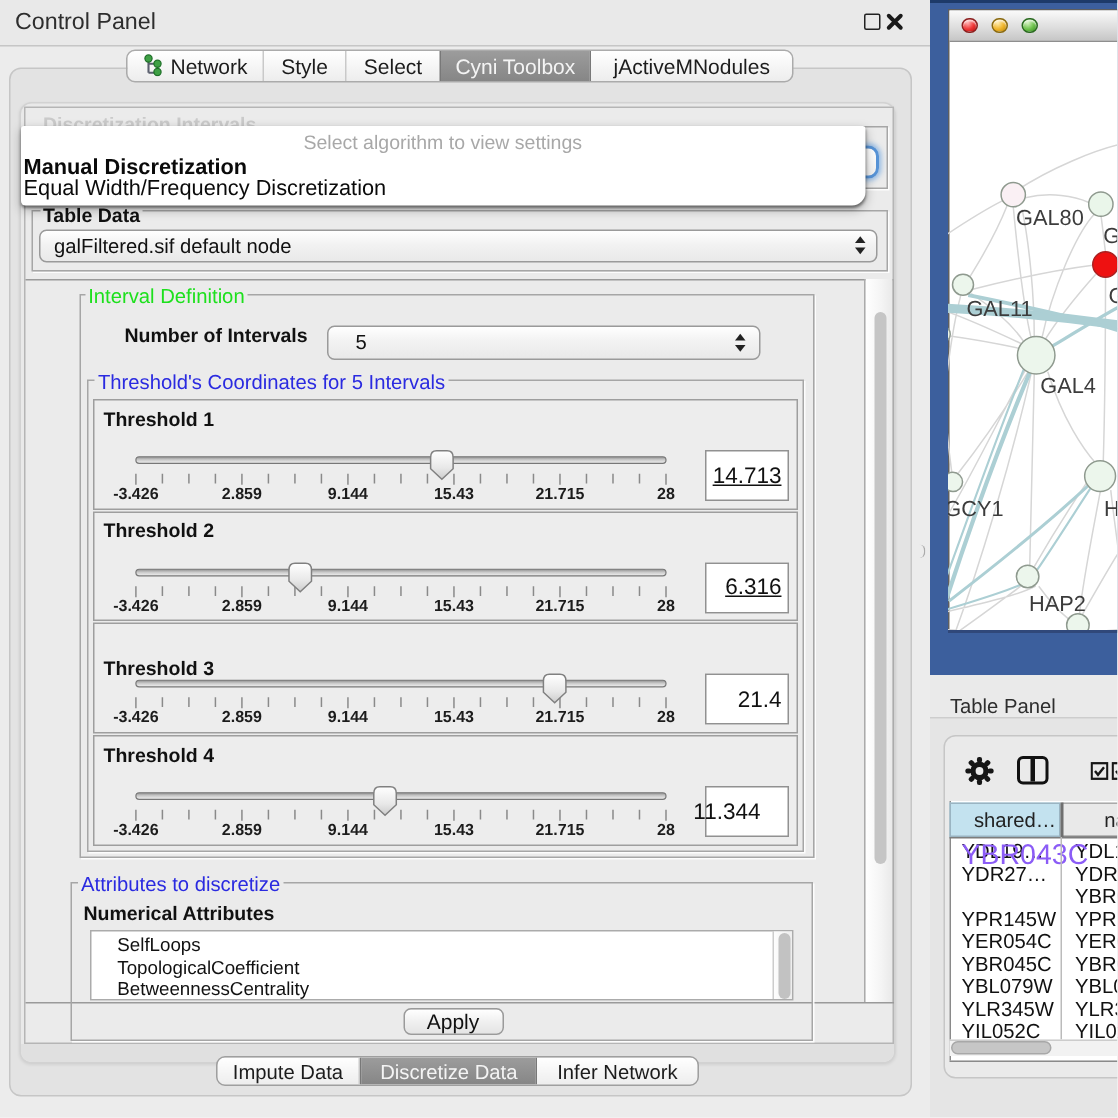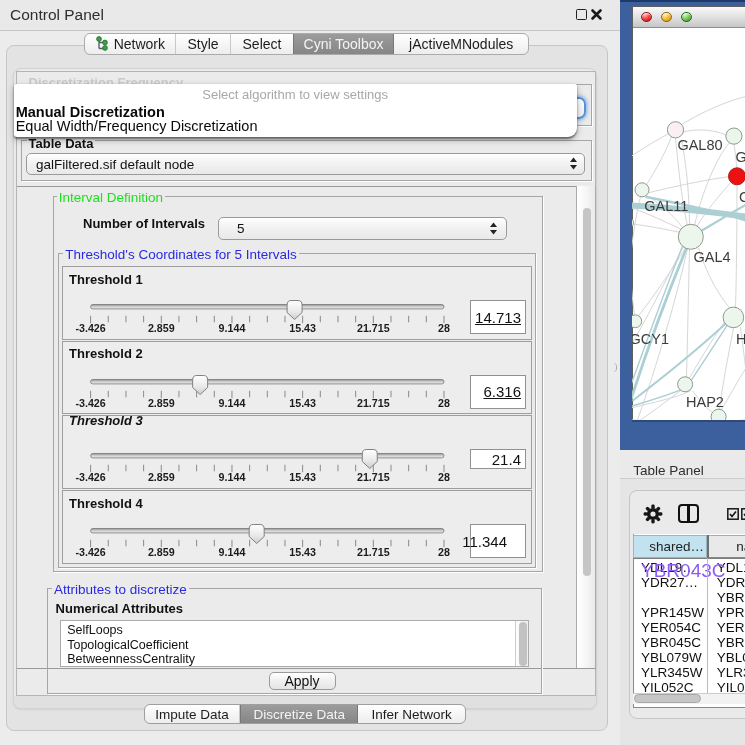--- a/index.html
+++ b/index.html
@@ -33,21 +33,21 @@
         <span>Select</span>
       </div>
       <div style="width:101px;display:flex;align-items:center;justify-content:center;box-sizing:border-box;background:linear-gradient(#9c9c9c,#868686);color:#f4f4f4;border-left:1px solid #787878;border-right:1px solid #787878;">
         <span>Cyni Toolbox</span>
       </div>
       <div style="width:135.1px;display:flex;align-items:center;justify-content:center;box-sizing:border-box;">
         <span>jActiveMNodules</span>
       </div>
     </div>
 <div class="etched" style="position:absolute;left:20.6px;top:83.5px;width:571.4px;height:42.5px;box-sizing:border-box;"></div>
-<div style="position:absolute;left:26.6px;top:75px;font-size:13px;font-weight:bold;color:#cacaca;background:#ebebeb;padding:0 2px;">Discretization Frequency</div>
+<div style="position:absolute;left:26.6px;top:75px;font-size:13px;font-weight:bold;color:#cacaca;background:#ebebeb;padding:0 2px;">Discretization Intervals</div>
 <div style="position:absolute;left:26px;top:97px;width:560.4px;height:22px;box-sizing:border-box;background:linear-gradient(#ffffff,#f0f0f0);border:2.5px solid #5793d6;border-radius:7px;box-shadow:0 0 3.5px 1.5px rgba(100,160,225,0.65);"></div>
 <div class="etched" style="position:absolute;left:20.6px;top:140px;width:571.4px;height:41px;box-sizing:border-box;"></div>
 <div style="position:absolute;left:26.6px;top:135.5px;font-size:13px;font-weight:bold;color:#111;background:#ebebeb;padding:0 2px;">Table Data</div>
 <div style="position:absolute;left:26px;top:153px;width:559px;height:21.5px;box-sizing:border-box;background:linear-gradient(#ffffff,#f2f2f2 45%,#e9e9e9);border:1px solid #9a9a9a;border-radius:5px;font-size:13.5px;color:#111;">
       <span style="position:absolute;left:9px;top:50%;transform:translateY(-50%);white-space:nowrap;">galFiltered.sif default node</span>
       <svg width="9" height="13" viewBox="0 0 9 13" style="position:absolute;right:6px;top:50%;margin-top:-6.5px;">
         <path d="M4.5,0.5 L8,5 L1,5 Z" fill="#222"></path>
         <path d="M1,8 L8,8 L4.5,12.5 Z" fill="#222"></path>
       </svg>
     </div>
@@ -109,21 +109,21 @@
       <text x="28.60" y="66.5" font-family="Liberation Sans, sans-serif" font-size="10.7px" font-weight="bold" fill="#1c1c1c" text-anchor="middle">-3.426</text>
       <text x="99.28" y="66.5" font-family="Liberation Sans, sans-serif" font-size="10.7px" font-weight="bold" fill="#1c1c1c" text-anchor="middle">2.859</text>
       <text x="169.96" y="66.5" font-family="Liberation Sans, sans-serif" font-size="10.7px" font-weight="bold" fill="#1c1c1c" text-anchor="middle">9.144</text>
       <text x="240.64" y="66.5" font-family="Liberation Sans, sans-serif" font-size="10.7px" font-weight="bold" fill="#1c1c1c" text-anchor="middle">15.43</text>
       <text x="311.32" y="66.5" font-family="Liberation Sans, sans-serif" font-size="10.7px" font-weight="bold" fill="#1c1c1c" text-anchor="middle">21.715</text>
       <text x="382.00" y="66.5" font-family="Liberation Sans, sans-serif" font-size="10.7px" font-weight="bold" fill="#1c1c1c" text-anchor="middle">28</text>
       <path d="M130.6533252720677,39 Q130.6533252720677,34.5 134.6533252720677,34.5 L141.6533252720677,34.5 Q145.6533252720677,34.5 145.6533252720677,39 L145.6533252720677,46.5 L138.1533252720677,53.5 L130.6533252720677,46.5 Z" fill="url(#th340)" stroke="#808080" stroke-width="1"></path>
     </svg>
     <div style="position:absolute;left:470.3px;top:374.7px;width:55.7px;height:34px;background:#fff;border:1px solid #919191;box-sizing:border-box;font-size:15px;color:#111;display:flex;align-items:center;justify-content:flex-end;padding-right:4px;text-decoration:underline;">6.316</div>
 <div style="position:absolute;left:62.0px;top:415.4px;width:470.29999999999995px;height:73.5px;background:#ededed;border:1px solid #9e9e9e;box-sizing:border-box;"></div>
-    <div style="position:absolute;left:69.0px;top:413px;font-size:13px;font-weight:bold;color:#111;font-style:italic;">Threshold 3</div>
+    <div style="position:absolute;left:69.0px;top:438px;font-size:13px;font-weight:bold;color:#111;">Threshold 3</div>
     <svg width="470.29999999999995" height="73.5" viewBox="0 0 470.29999999999995 73.5" style="position:absolute;left:62.0px;top:415.4px;">
       <defs>
         <linearGradient id="trk415" x1="0" y1="0" x2="0" y2="1">
           <stop offset="0" stop-color="#8f8f8f"></stop>
           <stop offset="0.45" stop-color="#c9c9c9"></stop>
           <stop offset="1" stop-color="#f2f2f2"></stop>
         </linearGradient>
         <linearGradient id="th415" x1="0" y1="0" x2="0" y2="1">
           <stop offset="0" stop-color="#ffffff"></stop>
           <stop offset="0.6" stop-color="#e8e8e8"></stop>
@@ -133,21 +133,21 @@
       <rect x="28.599999999999994" y="38.5" width="353.4" height="4.4" rx="2.2" fill="url(#trk415)" stroke="#777777" stroke-width="0.8"></rect>
       <path d="M28.60,49.8 L28.60,57.2 M46.27,49.8 L46.27,56.3 M63.94,49.8 L63.94,56.3 M81.61,49.8 L81.61,56.3 M99.28,49.8 L99.28,57.2 M116.95,49.8 L116.95,56.3 M134.62,49.8 L134.62,56.3 M152.29,49.8 L152.29,56.3 M169.96,49.8 L169.96,57.2 M187.63,49.8 L187.63,56.3 M205.30,49.8 L205.30,56.3 M222.97,49.8 L222.97,56.3 M240.64,49.8 L240.64,57.2 M258.31,49.8 L258.31,56.3 M275.98,49.8 L275.98,56.3 M293.65,49.8 L293.65,56.3 M311.32,49.8 L311.32,57.2 M328.99,49.8 L328.99,56.3 M346.66,49.8 L346.66,56.3 M364.33,49.8 L364.33,56.3 M382.00,49.8 L382.00,57.2" stroke="#8a8a8a" stroke-width="1"></path>
       <text x="28.60" y="66.5" font-family="Liberation Sans, sans-serif" font-size="10.7px" font-weight="bold" fill="#1c1c1c" text-anchor="middle">-3.426</text>
       <text x="99.28" y="66.5" font-family="Liberation Sans, sans-serif" font-size="10.7px" font-weight="bold" fill="#1c1c1c" text-anchor="middle">2.859</text>
       <text x="169.96" y="66.5" font-family="Liberation Sans, sans-serif" font-size="10.7px" font-weight="bold" fill="#1c1c1c" text-anchor="middle">9.144</text>
       <text x="240.64" y="66.5" font-family="Liberation Sans, sans-serif" font-size="10.7px" font-weight="bold" fill="#1c1c1c" text-anchor="middle">15.43</text>
       <text x="311.32" y="66.5" font-family="Liberation Sans, sans-serif" font-size="10.7px" font-weight="bold" fill="#1c1c1c" text-anchor="middle">21.715</text>
       <text x="382.00" y="66.5" font-family="Liberation Sans, sans-serif" font-size="10.7px" font-weight="bold" fill="#1c1c1c" text-anchor="middle">28</text>
       <path d="M300.27992744860944,39 Q300.27992744860944,34.5 304.27992744860944,34.5 L311.27992744860944,34.5 Q315.27992744860944,34.5 315.27992744860944,39 L315.27992744860944,46.5 L307.77992744860944,53.5 L300.27992744860944,46.5 Z" fill="url(#th415)" stroke="#808080" stroke-width="1"></path>
     </svg>
-    <div style="position:absolute;left:470.3px;top:449.4px;width:55.7px;height:20px;background:#fff;border:1px solid #919191;box-sizing:border-box;font-size:15px;color:#111;display:flex;align-items:center;justify-content:flex-end;padding-right:4px;">21.4</div>
+    <div style="position:absolute;left:470.3px;top:449.4px;width:55.7px;height:34px;background:#fff;border:1px solid #919191;box-sizing:border-box;font-size:15px;color:#111;display:flex;align-items:center;justify-content:flex-end;padding-right:4px;">21.4</div>
 <div style="position:absolute;left:62.0px;top:490.1px;width:470.29999999999995px;height:73.5px;background:#ededed;border:1px solid #9e9e9e;box-sizing:border-box;"></div>
     <div style="position:absolute;left:69.0px;top:495.6px;font-size:13px;font-weight:bold;color:#111;">Threshold 4</div>
     <svg width="470.29999999999995" height="73.5" viewBox="0 0 470.29999999999995 73.5" style="position:absolute;left:62.0px;top:490.1px;">
       <defs>
         <linearGradient id="trk490" x1="0" y1="0" x2="0" y2="1">
           <stop offset="0" stop-color="#8f8f8f"></stop>
           <stop offset="0.45" stop-color="#c9c9c9"></stop>
           <stop offset="1" stop-color="#f2f2f2"></stop>
         </linearGradient>
         <linearGradient id="th490" x1="0" y1="0" x2="0" y2="1">
@@ -164,21 +164,21 @@
       <text x="240.64" y="66.5" font-family="Liberation Sans, sans-serif" font-size="10.7px" font-weight="bold" fill="#1c1c1c" text-anchor="middle">15.43</text>
       <text x="311.32" y="66.5" font-family="Liberation Sans, sans-serif" font-size="10.7px" font-weight="bold" fill="#1c1c1c" text-anchor="middle">21.715</text>
       <text x="382.00" y="66.5" font-family="Liberation Sans, sans-serif" font-size="10.7px" font-weight="bold" fill="#1c1c1c" text-anchor="middle">28</text>
       <path d="M187.19552599758163,39 Q187.19552599758163,34.5 191.19552599758163,34.5 L198.19552599758163,34.5 Q202.19552599758163,34.5 202.19552599758163,39 L202.19552599758163,46.5 L194.69552599758163,53.5 L187.19552599758163,46.5 Z" fill="url(#th490)" stroke="#808080" stroke-width="1"></path>
     </svg>
     <div style="position:absolute;left:470.3px;top:524.1px;width:55.7px;height:34px;background:#fff;border:1px solid #919191;box-sizing:border-box;font-size:15px;color:#111;display:flex;align-items:center;justify-content:flex-end;padding-right:18px;">11.344</div>
 <div class="etched" style="position:absolute;left:47.1px;top:588.4px;width:495.4px;height:106px;box-sizing:border-box;"></div>
 <div style="position:absolute;left:52px;top:581.5px;font-size:13.5px;color:#2a2ae0;background:#ebebeb;padding:0 2px;">Attributes to discretize</div>
 <div style="position:absolute;left:55.6px;top:600.5px;font-size:13px;font-weight:bold;color:#111;">Numerical Attributes</div>
 <div style="position:absolute;left:59.7px;top:619.7px;width:469px;height:47.3px;background:#fff;border:1px solid #ababab;box-sizing:border-box;overflow:hidden;">
-      <div style="padding-top:2.5px;">
+      <div style="padding-top:2.5px;margin-left:11px;">
         <div style="height:14.6px;line-height:14.6px;padding-left:6.5px;font-size:12.5px;color:#111;white-space:nowrap;">SelfLoops</div>
         <div style="height:14.6px;line-height:14.6px;padding-left:6.5px;font-size:12.5px;color:#111;white-space:nowrap;">TopologicalCoefficient</div>
         <div style="height:14.6px;line-height:14.6px;padding-left:6.5px;font-size:12.5px;color:#111;white-space:nowrap;">BetweennessCentrality</div>
         <div style="height:14.6px;line-height:14.6px;padding-left:6.5px;font-size:12.5px;color:#111;white-space:nowrap;">ClusteringCoefficient</div>
       </div>
     </div>
 <div style="position:absolute;left:514.7px;top:620.7px;width:13.5px;height:45.3px;background:linear-gradient(90deg,#fdfdfd,#eee);border-left:1px solid #ccc;box-sizing:border-box;"></div>
 <div style="position:absolute;left:518.9px;top:621.6px;width:8px;height:44px;background:#c2c2c2;border-radius:4px;"></div>
 <div style="position:absolute;left:268.5px;top:671.8px;width:67px;height:18.5px;box-sizing:border-box;background:linear-gradient(#ffffff,#f0f0f0 50%,#e4e4e4);border:1px solid #9a9a9a;border-radius:5px;display:flex;align-items:center;justify-content:center;font-size:14px;color:#111;">Apply</div>
 <div style="position:absolute;left:143.5px;top:703.9px;width:322.7px;height:20.6px;background:linear-gradient(#ffffff,#f4f4f4 60%,#ededed);border:1px solid #9f9f9f;border-radius:6px;box-sizing:border-box;display:flex;overflow:hidden;font-size:13.5px;color:#1c1c1c;">

